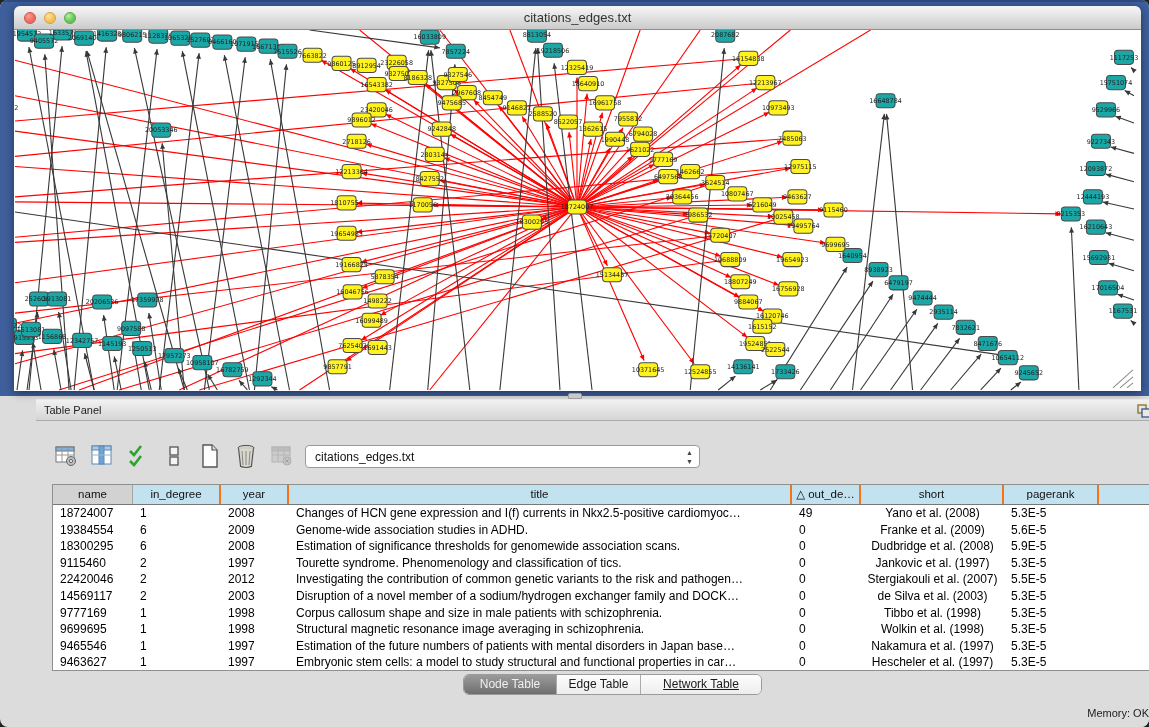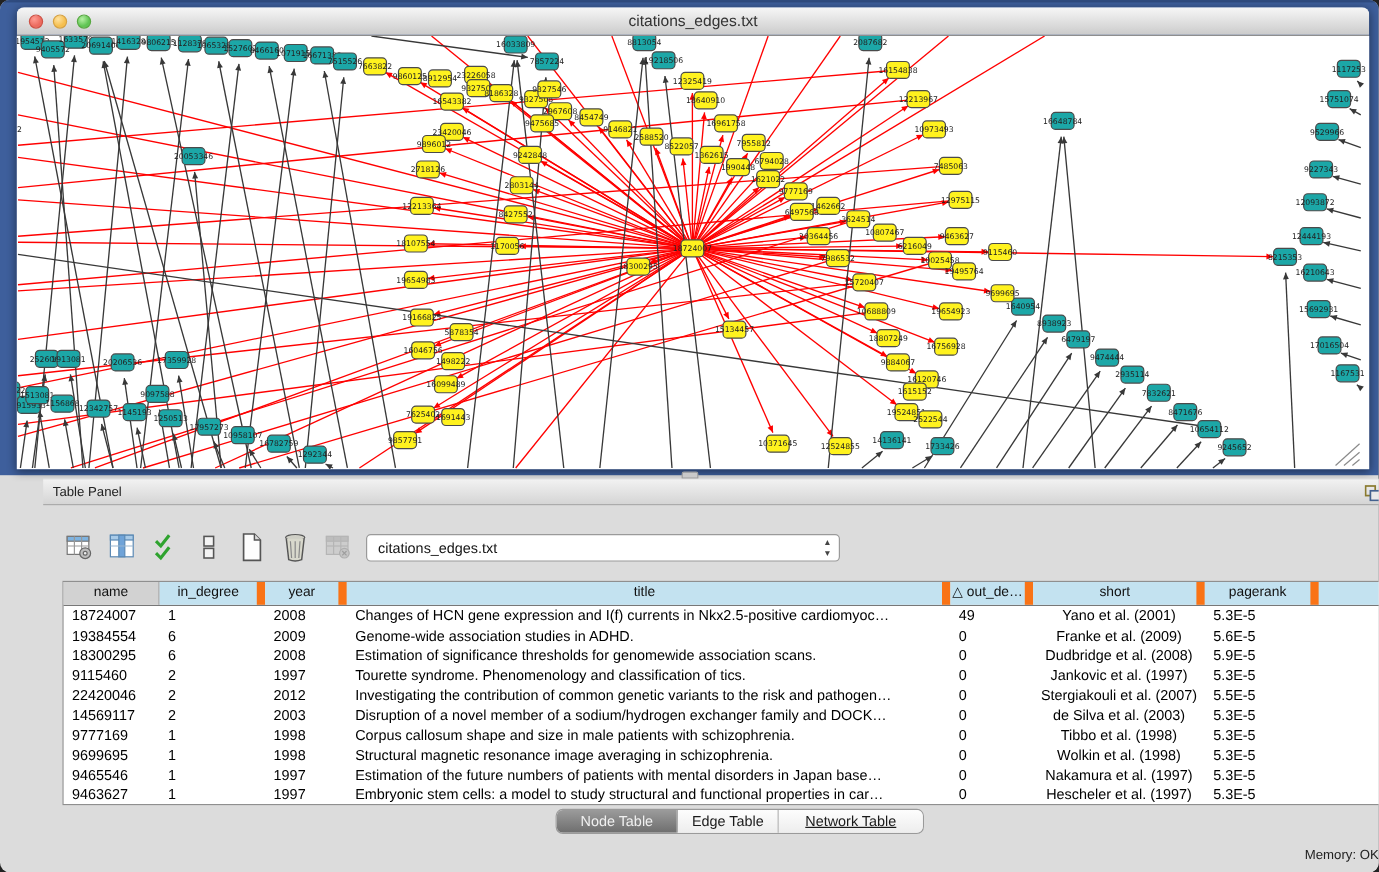--- a/index.html
+++ b/index.html
@@ -43,21 +43,21 @@
   .combo{position:absolute;left:269px;top:46px;width:395px;height:23px;background:#fff;
     border:1px solid #9a9a9a;border-radius:4px;font-size:12px;color:#111;}
   .combo .val{position:absolute;left:9px;top:4px;}
   .combo .arrows{position:absolute;right:6px;top:2px;font-size:7px;line-height:9px;color:#444;text-align:center;}
 
   .datatable{position:absolute;left:16px;top:85px;width:1110px;height:187px;background:#fff;
     border:1px solid #8f8f8f;}
   .thead{display:grid;grid-template-columns:80px 88px 68px 503px 69px 143px 95px 1fr;height:20px;
     border-bottom:1px solid #777;}
   .th{background:#C3E2F0;font-size:11.5px;color:#111;text-align:center;line-height:19px;
-    border-right:7px solid #f97316;overflow:hidden;white-space:nowrap;}
+    border-right:2px solid #f97316;overflow:hidden;white-space:nowrap;}
   .th.gray{background:#D2D2D2;border-right:1px solid #a5a5a5;}
   .th:last-child{border-right:none;}
   .trow{display:grid;grid-template-columns:80px 88px 68px 503px 69px 143px 95px 1fr;height:16.6px;}
   .td{font-size:12px;color:#000;line-height:16.5px;padding-left:7px;overflow:hidden;white-space:nowrap;}
   .td.center{text-align:center;padding-left:0;}
   .vscroll{position:absolute;left:1126px;top:85px;width:15px;height:187px;background:#FCFCFC;
     border:1px solid #8f8f8f;border-left:1px solid #bbb;}
   .vthumb{position:absolute;left:1.5px;top:20px;width:10px;height:38px;border-radius:5px;
     background:linear-gradient(90deg,#C9C9C9,#AFAFAF);border:1px solid #9a9a9a;}
 
@@ -736,21 +736,21 @@
           <div class="th">pagerank</div>
           <div class="th"></div>
         </div>
       <div id="tbody">
           <div class="trow">
             <div class="td">18724007</div>
             <div class="td">1</div>
             <div class="td">2008</div>
             <div class="td">Changes of HCN gene expression and I(f) currents in Nkx2.5-positive cardiomyoc…</div>
             <div class="td">49</div>
-            <div class="td center">Yano et al. (2001)</div>
+            <div class="td center">Yano et al. (2008)</div>
             <div class="td">5.3E-5</div>
             <div class="td"></div>
           </div>
           <div class="trow">
             <div class="td">19384554</div>
             <div class="td">6</div>
             <div class="td">2009</div>
             <div class="td">Genome-wide association studies in ADHD.</div>
             <div class="td">0</div>
             <div class="td center">Franke et al. (2009)</div>
@@ -837,21 +837,21 @@
             <div class="td">5.3E-5</div>
             <div class="td"></div>
           </div>
         </div>
     </div>
     <div class="vscroll">
       <div class="vthumb"></div>
     </div>
 
     <div class="tabs" id="tabs">
-        <span class="tab active" style="width: 101px; text-align: center;">Node Table</span>
+        <span class="tab active" style="width: 93px; text-align: center;">Node Table</span>
         <span class="tab" style="width: 84px;">Edge Table</span>
         <span class="tab" style="width: 120px;">Network Table</span>
       </div>
 
     <div class="statusbar">
       <span class="mem-label">Memory: OK</span>
       <span class="mem-dot"></span>
     </div>
   </div>
 </div>

